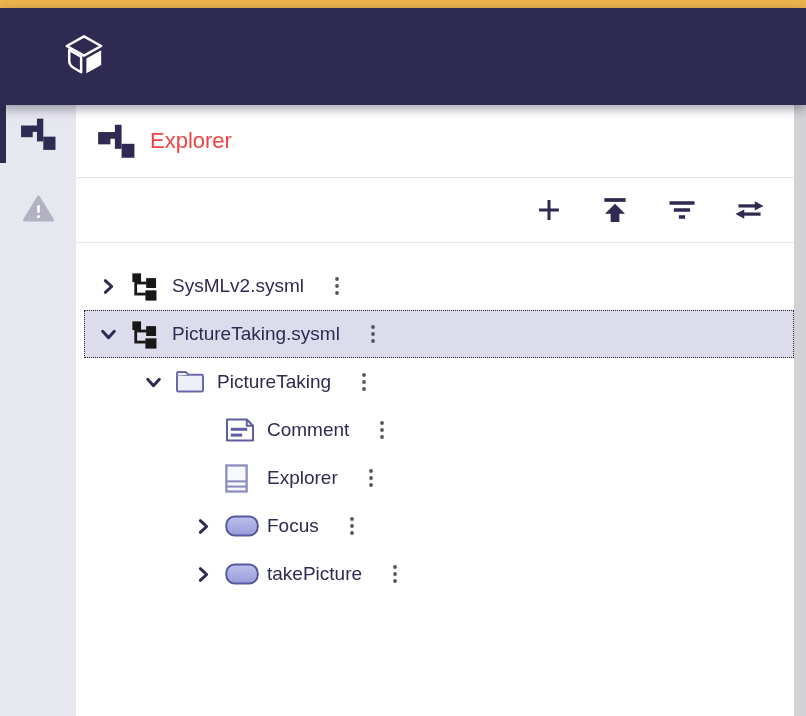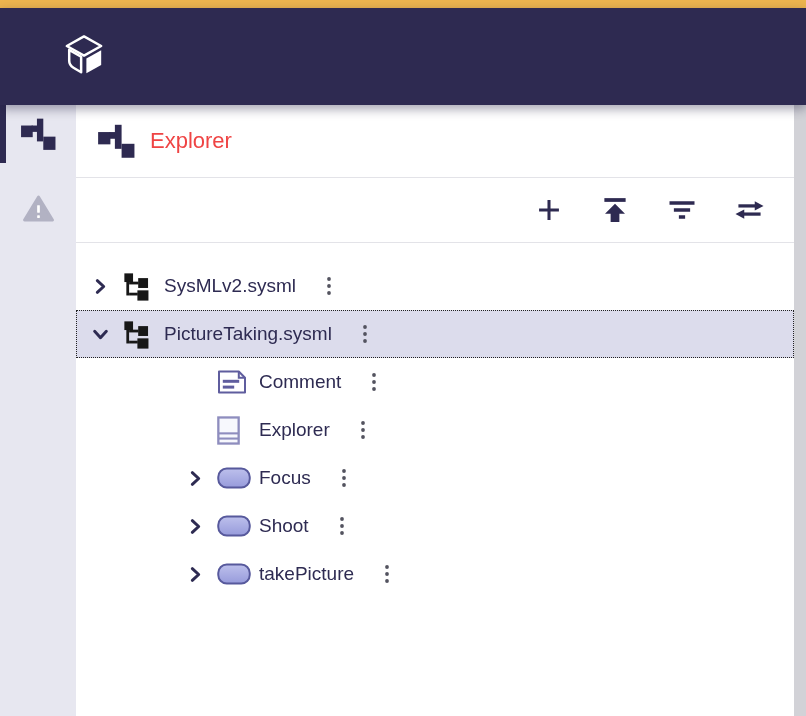--- a/index.html
+++ b/index.html
@@ -21,21 +21,21 @@
   .act-item.dim{margin-top:16px;}
   
   .content{flex:1;background:#fff;display:flex;flex-direction:column;min-width:0;}
   .panel-header{height:72px;flex:none;border-bottom:1px solid #e3e3e8;display:flex;align-items:center;padding-left:21px;}
   .panel-header .hier{color:#2e2a51;margin-right:15px;}
   .panel-title{font-size:22px;font-weight:400;color:#ef4444;margin:0;}
   .toolbar{height:64px;flex:none;border-bottom:1px solid #e3e3e8;display:flex;align-items:center;
            justify-content:flex-end;gap:33px;padding-right:27px;}
   .tbtn{background:none;border:none;padding:2px;display:grid;place-items:center;color:#2e2a51;cursor:pointer;}
   
-  .tree{padding-top:19px;display:flex;flex-direction:column;}
+  .tree{padding-top:19px;display:flex;flex-direction:column;padding-left:8px;}
   .row{height:48px;flex:none;display:flex;align-items:center;font-size:19px;color:#2e2b52;cursor:pointer;}
   .row.selected{background:#dcdcec;outline:1px dotted #222;outline-offset:-1px;text-align:center;}
   .pl0{padding-left:14px;}
   .pl1{padding-left:59px;}
   .pl2{padding-left:109px;}
   .chev{width:20px;height:20px;flex:none;margin-right:12px;display:grid;place-items:center;color:#2e2b52;}
   .chev.hidden{visibility:hidden;}
   .tico{width:34px;flex:none;margin-right:8px;display:flex;align-items:center;justify-content:flex-start;}
   .lbl{white-space:nowrap;}
   .kebab{margin-left:30px;display:grid;place-items:center;color:#53535f;cursor:pointer;}
@@ -225,20 +225,38 @@
               </svg>
             </span>
           <span class="lbl">PictureTaking.sysml</span>
           <span class="kebab">
               <svg width="6" height="20">
                 <use href="#i-kebab"></use>
               </svg>
             </span>
         </div>
 
+        <div class="row pl1">
+          <span class="chev">
+              <svg width="17" height="17">
+                <use href="#i-chev-d"></use>
+              </svg>
+            </span>
+          <span class="tico">
+              <svg width="30" height="26">
+                <use href="#i-folder"></use>
+              </svg>
+            </span>
+          <span class="lbl">PictureTaking</span>
+          <span class="kebab">
+              <svg width="6" height="20">
+                <use href="#i-kebab"></use>
+              </svg>
+            </span>
+        </div>
 
         <div class="row pl2">
           <span class="chev hidden">
               <svg width="17" height="17">
                 <use href="#i-chev-r"></use>
               </svg>
             </span>
           <span class="tico">
               <svg width="30" height="26">
                 <use href="#i-comment"></use>
@@ -283,38 +301,20 @@
               </svg>
             </span>
           <span class="lbl">Focus</span>
           <span class="kebab">
               <svg width="6" height="20">
                 <use href="#i-kebab"></use>
               </svg>
             </span>
         </div>
 
-        <div class="row pl2">
-          <span class="chev">
-              <svg width="17" height="17">
-                <use href="#i-chev-r"></use>
-              </svg>
-            </span>
-          <span class="tico">
-              <svg width="38" height="24">
-                <use href="#i-action"></use>
-              </svg>
-            </span>
-          <span class="lbl">Shoot</span>
-          <span class="kebab">
-              <svg width="6" height="20">
-                <use href="#i-kebab"></use>
-              </svg>
-            </span>
-        </div>
 
         <div class="row pl2">
           <span class="chev">
               <svg width="17" height="17">
                 <use href="#i-chev-r"></use>
               </svg>
             </span>
           <span class="tico">
               <svg width="38" height="24">
                 <use href="#i-action"></use>

